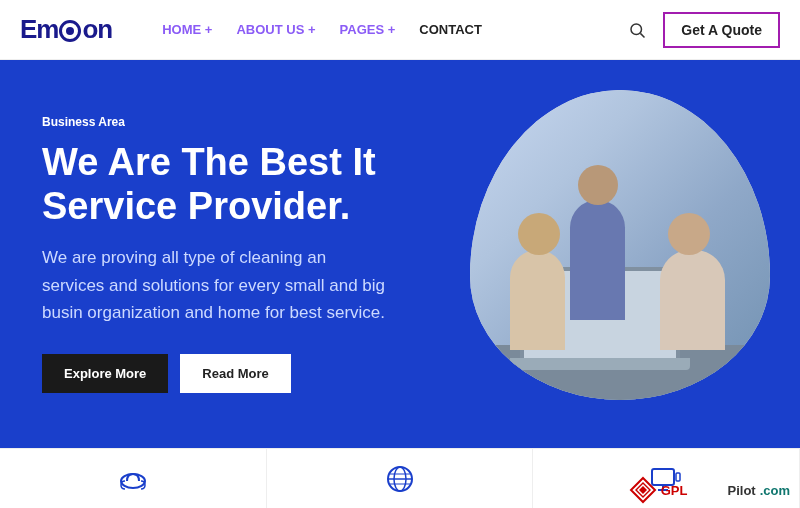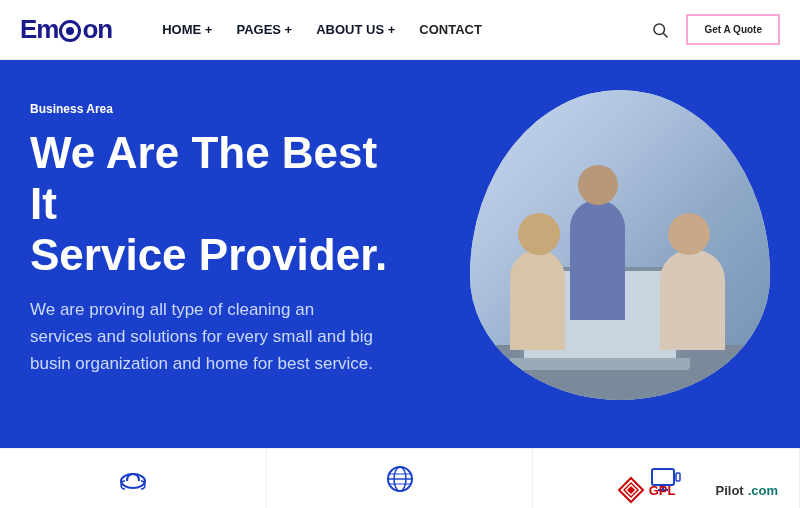--- a/index.html
+++ b/index.html
@@ -50,21 +50,21 @@
     .nav-links {
       display: flex;
       align-items: center;
       gap: 4px;
       flex: 1;
     }
     .nav-item {
       padding: 0 10px;
       font-size: 13px;
       font-weight: 600;
-      color: #0f172a;
+      color: #8b5cf6;
       cursor: pointer;
       white-space: nowrap;
       height: 59px;
       display: flex;
       align-items: center;
     }
     .nav-contact {
       font-size: 13px;
       font-weight: 700;
       color: #222;
@@ -85,54 +85,54 @@
     }
     .nav-search svg {
       width: 18px;
       height: 18px;
       stroke: #333;
       fill: none;
       stroke-width: 2;
     }
     .btn-quote {
       background: #fff;
-      border: 2px solid #f9a8d4;
+      border: 2px solid #a21caf;
       color: #222;
-      font-size: 10px;
+      font-size: 14px;
       font-weight: 700;
       padding: 8px 16px;
       cursor: pointer;
       white-space: nowrap;
       margin-left: 8px;
     }
 
     
     .hero {
       background-color: #1a3fcb;
       width: 100%;
       height: 388px;
       position: relative;
       overflow: hidden;
       display: flex;
       align-items: center;
     }
     .hero-content {
-      padding: 0 30px 0 30px;
+      padding: 0 30px 0 42px;
       max-width: 420px;
       z-index: 2;
       position: relative;
     }
     .hero-subtitle {
       font-size: 12px;
       font-weight: 600;
       color: #fff;
       margin-bottom: 12px;
     }
     .hero-title {
-      font-size: 44px;
+      font-size: 38px;
       font-weight: 900;
       color: #fff;
       line-height: 1.15;
       margin-bottom: 16px;
     }
     .hero-desc {
       font-size: 17px;
       color: #ccd9ff;
       line-height: 1.6;
       margin-bottom: 28px;
@@ -203,21 +203,21 @@
       height: 32px;
       display: flex;
       align-items: center;
       justify-content: center;
     }
 
     
     .watermark {
       position: absolute;
       bottom: 4px;
-      right: 22px;
+      right: 10px;
       display: flex;
       align-items: center;
       gap: 4px;
       font-size: 13px;
       font-weight: 700;
       color: #333;
       z-index: 20;
     }
     .watermark-logo {
       width: 28px;
@@ -226,41 +226,45 @@
   </style>
 </head>
 <body>
 
 <nav class="navbar">
   <div class="logo">
     <span>Em</span><span class="circle-o"></span><span>on</span>
   </div>
   <div class="nav-links">
     <div class="nav-item">HOME +</div>
+    <div class="nav-item">ABOUT US +</div>
     <div class="nav-item">PAGES +</div>
-    <div class="nav-item">ABOUT US +</div>
     <div class="nav-contact">CONTACT</div>
   </div>
   <div class="nav-search">
     <svg viewBox="0 0 24 24">
         <circle cx="11" cy="11" r="7"></circle>
         <line x1="16.5" y1="16.5" x2="22" y2="22"></line>
       </svg>
   </div>
   <button class="btn-quote">Get A Quote</button>
 </nav>
 
 <section class="hero">
   <div class="hero-content">
     <div class="hero-subtitle">Business Area</div>
     <h1 class="hero-title">
       <span>We Are The Best It</span><br>
       <span>Service Provider.</span>
     </h1>
     <p class="hero-desc">We are proving all type of cleaning an services and solutions for every small and big busin organization and home for best service.</p>
+    <div class="hero-buttons">
+      <button class="btn-explore">Explore More</button>
+      <button class="btn-readmore">Read More</button>
+    </div>
   </div>
 
   <div class="hero-image-area">
     <div class="hero-image-placeholder">
 
       <div style="position:absolute;bottom:0;left:0;right:0;height:55px;background:#7a8a9a;"></div>
 
       <div style="position:absolute;bottom:38px;left:50px;width:160px;height:95px;background:#c8d4e0;border:4px solid #8090a0;border-radius:4px 4px 0 0;"></div>
       <div style="position:absolute;bottom:30px;left:40px;width:180px;height:12px;background:#9aabb8;border-radius:0 0 4px 4px;"></div>
 

